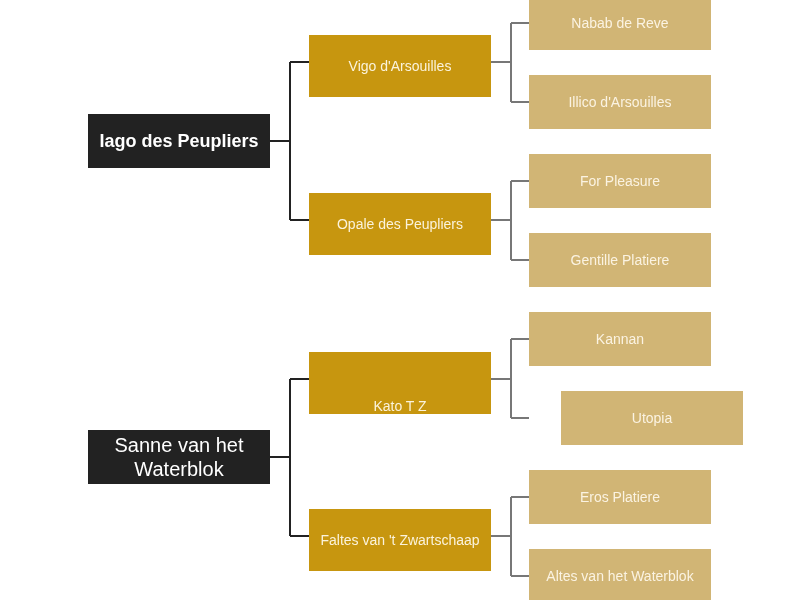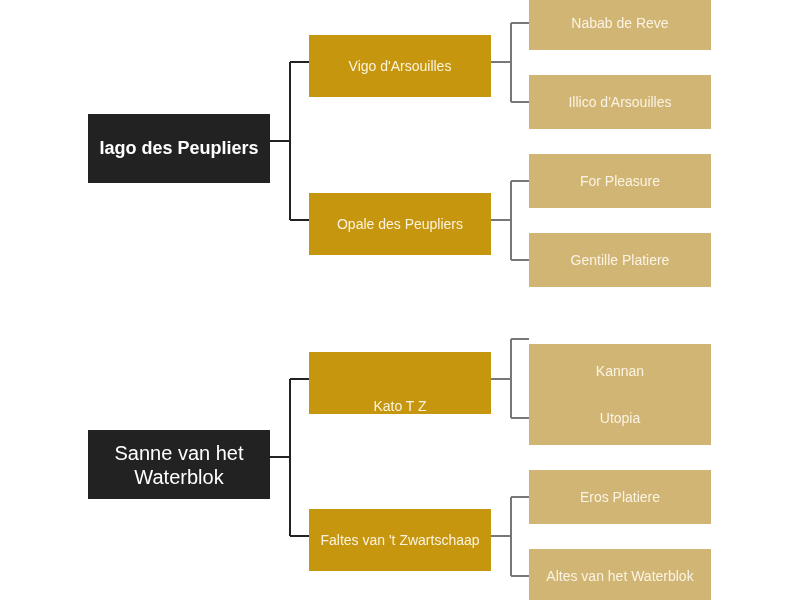--- a/index.html
+++ b/index.html
@@ -1,18 +1,18 @@
 <!DOCTYPE html>
 <html><head>
   <meta charset="utf-8">
   <style>
     html, body { margin: 0; padding: 0; }
     body { width: 800px; height: 600px; background: #ffffff; position: relative; overflow: hidden; font-family: "Liberation Sans", sans-serif; }
     .box { position: absolute; display: flex; align-items: center; justify-content: center; text-align: center; box-sizing: border-box; }
-    .root { background: #222222; color: #ffffff; left: 88px; width: 182px; height: 69px; }
+    .root { background: #222222; color: #ffffff; left: 88px; width: 182px; height: 54px; }
     .root.bold { font-weight: bold; font-size: 18px; }
     .root.two { font-size: 20px; line-height: 24px; padding: 17px 6px; justify-content: flex-end; }
     .mid { background: #c7960f; color: #fbf3dc; left: 309px; width: 182px; height: 62px; font-size: 14px; }
     .leaf { background: #d1b575; color: #fbf3e2; left: 529px; width: 182px; height: 54px; font-size: 14px; }
     svg.lines { position: absolute; left: 0; top: 0; }
   </style>
 </head>
 <body>
 
 <svg class="lines" width="800" height="600">
@@ -54,24 +54,24 @@
 </div>
 <div class="box leaf" style="top:75px;">
   <span>Illico d'Arsouilles</span>
 </div>
 <div class="box leaf" style="top:154px;">
   <span>For Pleasure</span>
 </div>
 <div class="box leaf" style="top:233px;">
   <span>Gentille Platiere</span>
 </div>
-<div class="box leaf" style="top:312px;margin-top:32px;">
+<div class="box leaf" style="top:312px;">
   <span>Kannan</span>
 </div>
-<div class="box leaf" style="top:391px;">
+<div class="box leaf" style="top:391px;margin-left:32px;">
   <span>Utopia</span>
 </div>
 <div class="box leaf" style="top:470px;align-items:center;">
   <span>Eros Platiere</span>
 </div>
 <div class="box leaf" style="top:549px;">
   <span>Altes van het Waterblok</span>
 </div>
 
 </body></html>

